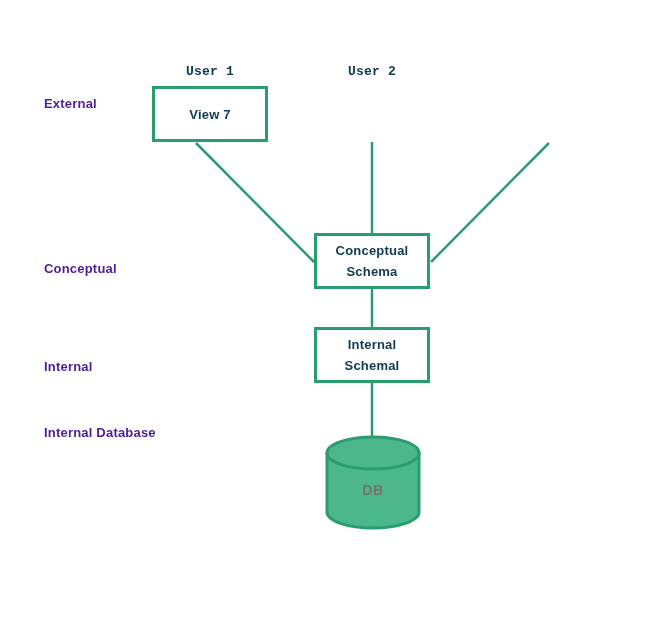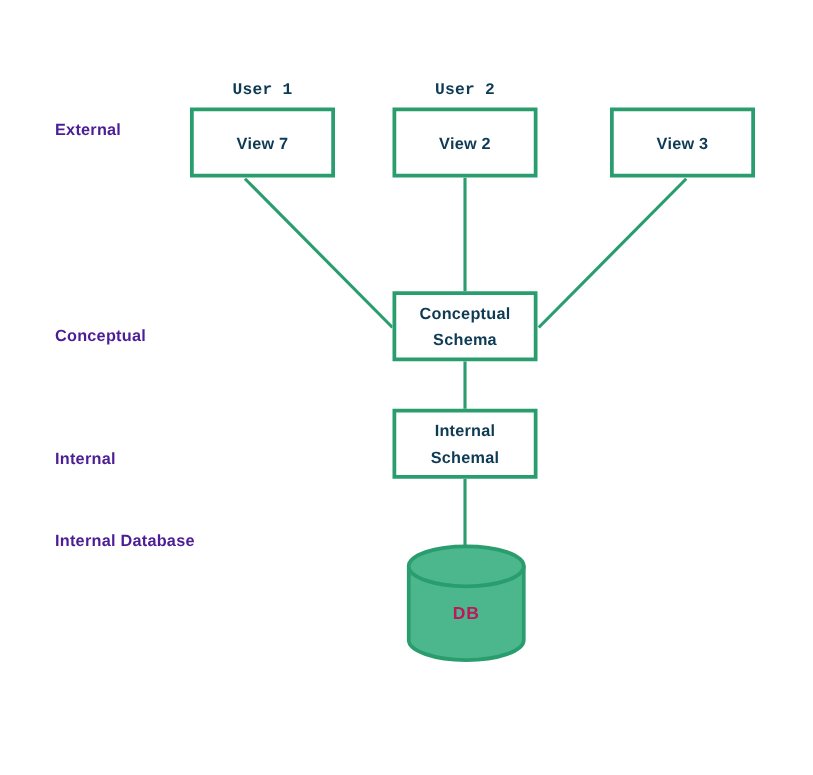--- a/index.html
+++ b/index.html
@@ -59,21 +59,21 @@
     text-align: center;
   }
   .db-label {
     position: absolute;
     left: 327px;
     top: 482px;
     width: 92px;
     text-align: center;
     font-size: 14px;
     font-weight: 700;
-    color: #be185d;
+    color: #737373;
     letter-spacing: 0.6px;
   }
 </style>
 </head>
 <body>
 
 <div class="canvas">
 
   <svg class="connectors" viewBox="0 0 650 620" xmlns="http://www.w3.org/2000/svg">
 
@@ -93,26 +93,20 @@
   <div class="layer-label" style="top:261px">Conceptual</div>
   <div class="layer-label" style="top:359px">Internal</div>
   <div class="layer-label" style="top:425px">Internal Database</div>
 
   <div class="user-label" style="left:149px; top:64px">User 1</div>
   <div class="user-label" style="left:311px; top:64px">User 2</div>
 
   <div class="box" style="left:152px; top:86px">
     <span>View 7</span>
   </div>
-  <div class="box" style="left:314px; top:86px">
-    <span>View 2</span>
-  </div>
-  <div class="box" style="left:488px; top:86px">
-    <span>View 3</span>
-  </div>
 
   <div class="box" style="left:314px; top:233px">
     <span>Conceptual</span>
     <span>Schema</span>
   </div>
 
   <div class="box" style="left:314px; top:327px">
     <span>Internal</span>
     <span>Schemal</span>
   </div>

